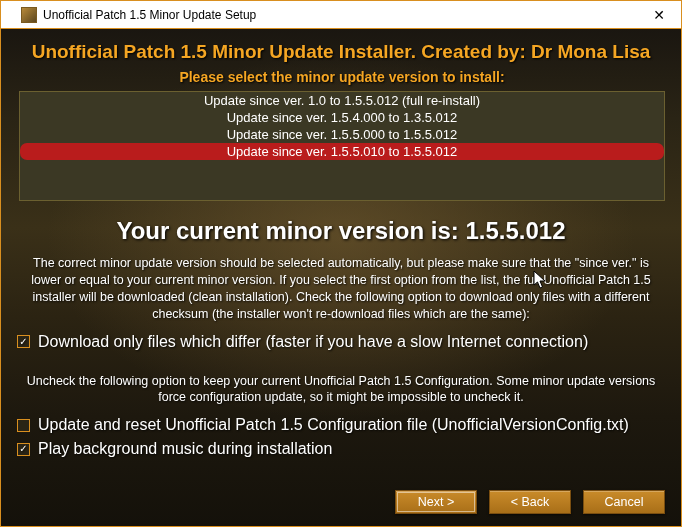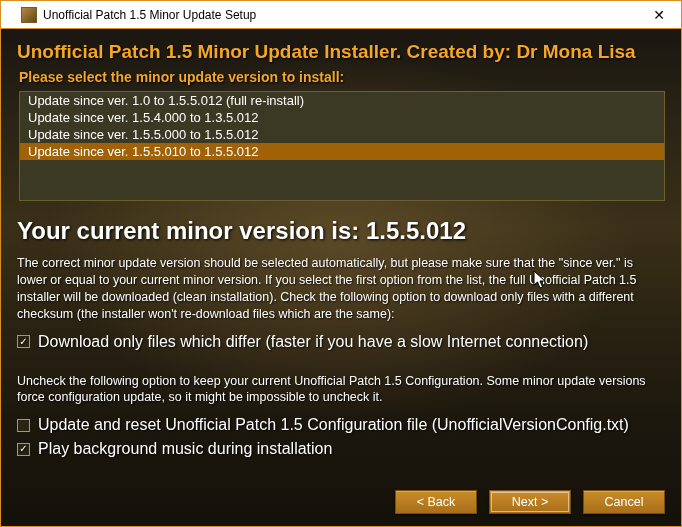--- a/index.html
+++ b/index.html
@@ -30,21 +30,21 @@
     font-size: 14px; color: #000;
   }
 
   .body {
     flex: 1; position: relative;
     background:
       radial-gradient(ellipse 420px 260px at 50% 42%, rgba(120,95,50,0.55), rgba(0,0,0,0) 70%),
       linear-gradient(to bottom, #1a1610 0%, #2a2415 18%, #3a3018 40%, #2b2312 58%, #1d180e 78%, #14110a 100%);
     color: #fff;
     padding: 10px 16px 12px 16px;
-    display: flex; flex-direction: column;
+    display: flex; flex-direction: column; text-align: center;
   }
   .heading {
     color: #f5a623;
     font-size: 19px;
     font-weight: bold;
     margin: 2px 0 6px 0;
     text-shadow: 1px 1px 2px #000;
   }
   .subheading {
     color: #f5a623;
@@ -61,22 +61,23 @@
     overflow: hidden;
     font-size: 13px;
   }
   .listbox .item {
     padding: 1px 8px;
     color: #fff;
     white-space: nowrap;
     cursor: default;
   }
   .listbox .item.selected {
-    background: #a16207;
+    background: #b91c1c;
     color: #fff;
+    border-radius: 7px;
   }
   .current {
     font-size: 24px;
     font-weight: bold;
     color: #fff;
     margin: 16px 0 10px 0;
     text-shadow: 1px 1px 3px #000;
   }
   .para {
     font-size: 12.5px;
@@ -173,22 +174,22 @@
     </div>
 
     <div class="chkrow">
       <span class="chkbox checked" id="cb3"></span>
       <span>Play background music during installation</span>
     </div>
 
     <div class="spacer"></div>
 
     <div class="footer">
+      <div class="btn primary">Next &gt;</div>
       <div class="btn">&lt; Back</div>
-      <div class="btn primary">Next &gt;</div>
       <div class="btn">Cancel</div>
     </div>
 
     <svg class="cursor" viewBox="0 0 14 20">
       <path d="M1 1 L1 15 L4.5 12 L7 18 L9.5 17 L7 11 L12 11 Z" fill="#fff" stroke="#000" stroke-width="1"></path>
     </svg>
 
   </div>
 </div>
 

